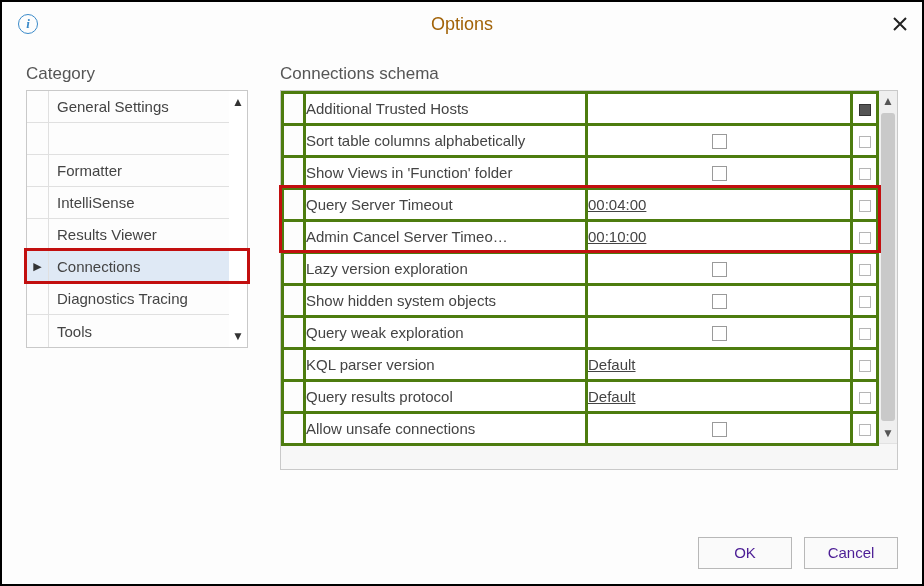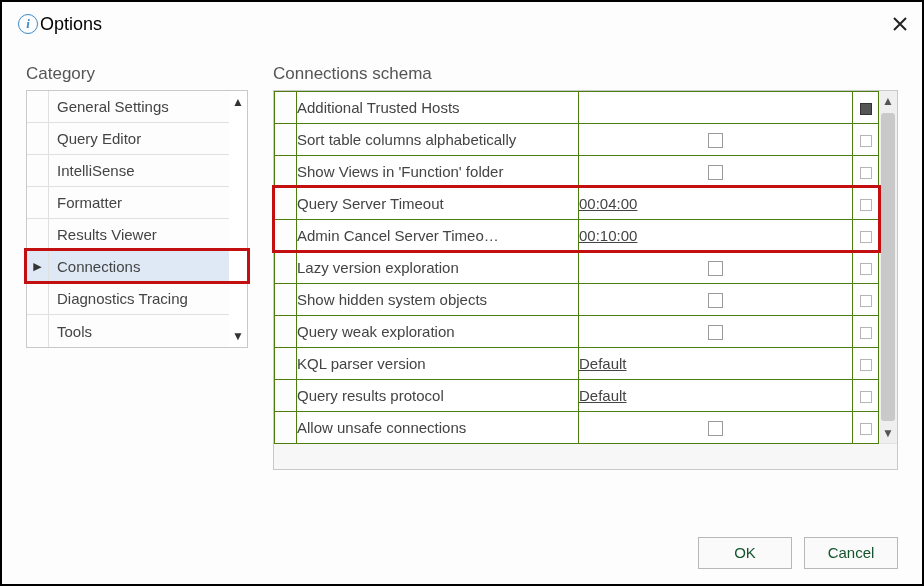--- a/index.html
+++ b/index.html
@@ -35,38 +35,38 @@
     color: #3a8ac9;
     font-family: Georgia, serif;
     font-style: italic;
     font-weight: bold;
     font-size: 13px;
     margin-left: 6px;
   }
   .title-text {
     position: absolute;
     left: 0; right: 0;
+    text-align: center;
     font-size: 18px;
-    color: #000000;
+    color: #a16207;
     pointer-events: none;
-    margin-left: 38px;
   }
   .close-icon {
     margin-left: auto;
     width: 24px; height: 24px;
     cursor: pointer;
     display: inline-flex;
     align-items: center; justify-content: center;
   }
   .close-icon svg { width: 16px; height: 16px; }
   .content {
     flex: 1;
     padding: 18px 24px 0 24px;
     display: flex;
-    gap: 25px;
+    gap: 32px;
   }
   .category-col { width: 222px; }
   .pane-label {
     font-size: 17px;
     color: #555;
     margin-bottom: 6px;
   }
   .category-box {
     border: 1px solid #c9c9c9;
     height: 258px;
@@ -130,21 +130,21 @@
     display: flex;
     height: 352px;
   }
   .grid-body { flex: 1; position: relative; }
   table.opt-grid {
     width: 100%;
     border-collapse: collapse;
     table-layout: fixed;
   }
   table.opt-grid td {
-    border: 1px solid #4d7c0f;
+    border: 3px solid #4d7c0f;
     height: 32px;
     font-size: 15px;
     color: #444;
     padding: 0;
     vertical-align: middle;
     overflow: hidden;
     white-space: nowrap;
     text-overflow: ellipsis;
   }
   td.gutter { width: 22px; background: #fdfdfd; }
@@ -194,21 +194,21 @@
     align-items: center;
     justify-content: flex-end;
     gap: 12px;
     padding: 0 24px 12px 0;
   }
   button.dlg {
     min-width: 94px;
     height: 32px;
     border: 1px solid #b8b8b8;
     background: #fafafa;
-    color: #14532d;
+    color: #4c1d95;
     font-size: 15px;
     cursor: pointer;
     margin-top: 13px;
   }
 </style>
 </head>
 <body>
 
 <div class="window">
   <div class="titlebar">
@@ -226,29 +226,28 @@
     <div class="category-col">
       <div class="pane-label">Category</div>
       <div class="category-box" style="position:relative;">
         <div class="cat-list" id="cat-list">
             <div class="cat-item">
               <div class="cat-gutter"></div>
               <div class="cat-label-wrap"><span>General Settings</span></div>
             </div>
             <div class="cat-item">
               <div class="cat-gutter"></div>
-              <div class="cat-label-wrap"><span>Query Editor</span></div>
+            </div>
+            <div class="cat-item">
+              <div class="cat-gutter"></div>
+              <div class="cat-label-wrap"><span>Formatter</span></div>
             </div>
             <div class="cat-item">
               <div class="cat-gutter"></div>
               <div class="cat-label-wrap"><span>IntelliSense</span></div>
-            </div>
-            <div class="cat-item">
-              <div class="cat-gutter"></div>
-              <div class="cat-label-wrap"><span>Formatter</span></div>
             </div>
             <div class="cat-item">
               <div class="cat-gutter"></div>
               <div class="cat-label-wrap"><span>Results Viewer</span></div>
             </div>
             <div class="cat-item selected">
               <div class="cat-gutter">
                 <span class="caret">▶</span>
               </div>
               <div class="cat-label-wrap"><span>Connections</span></div>

